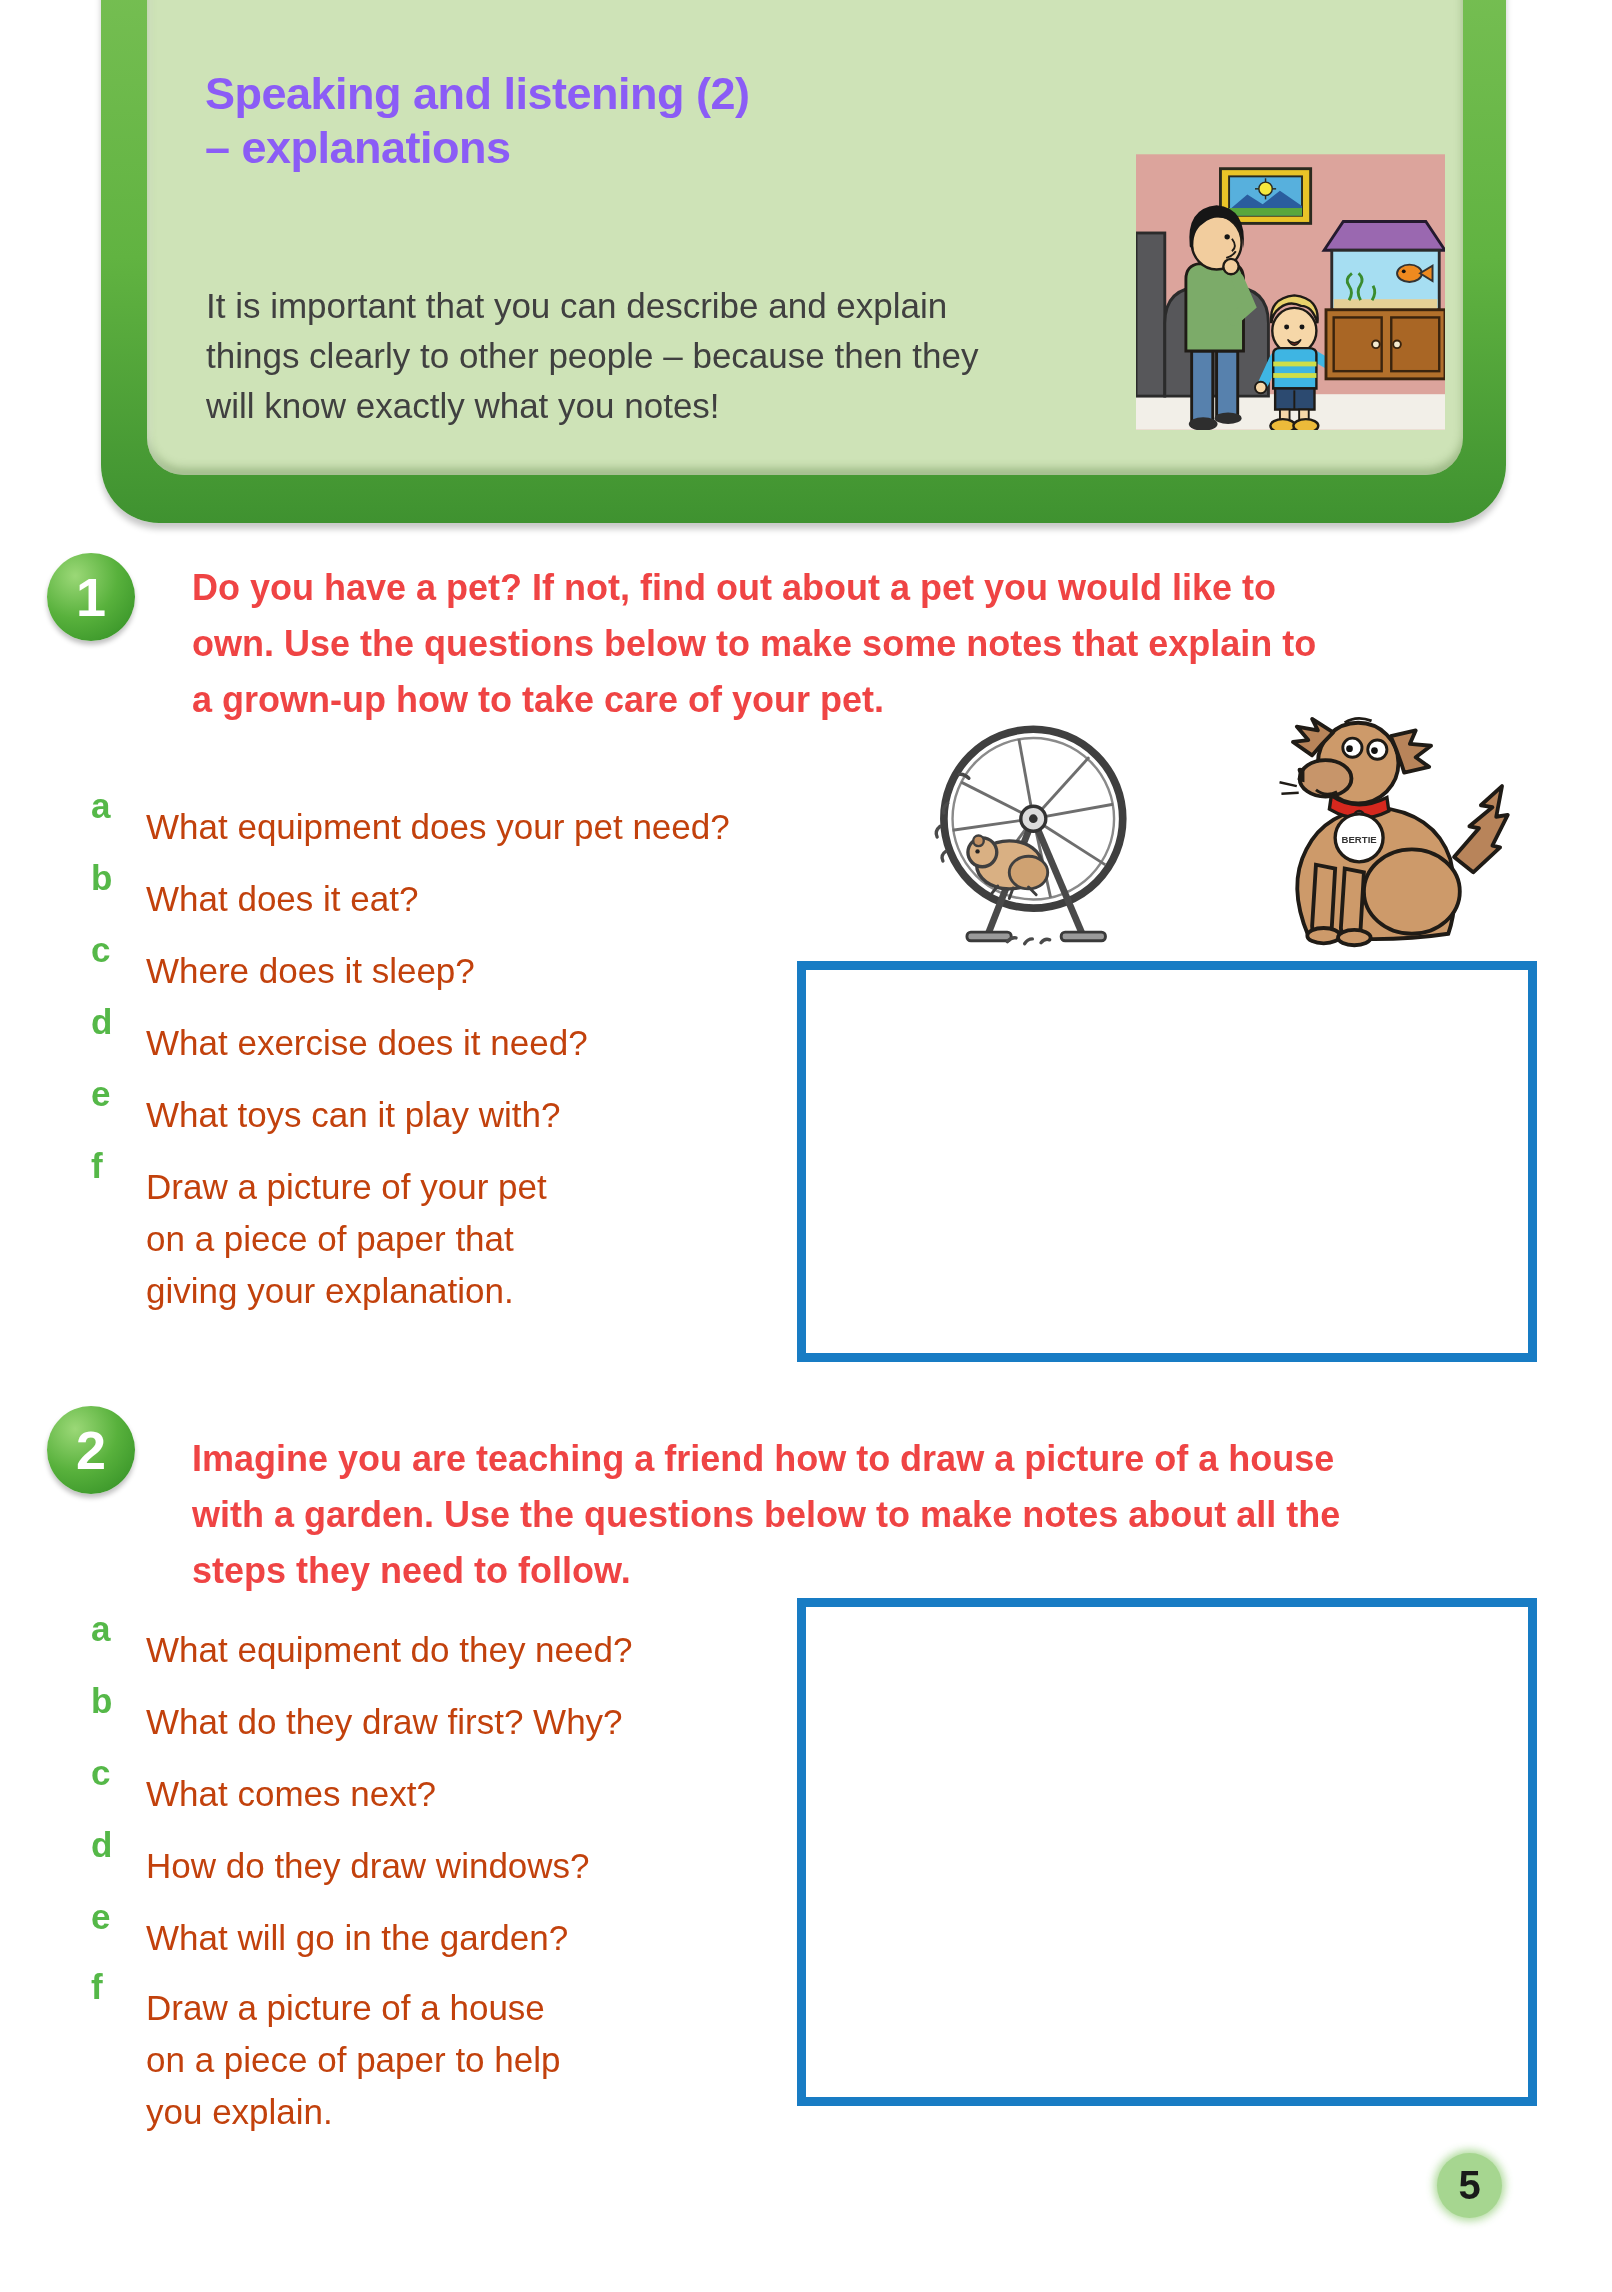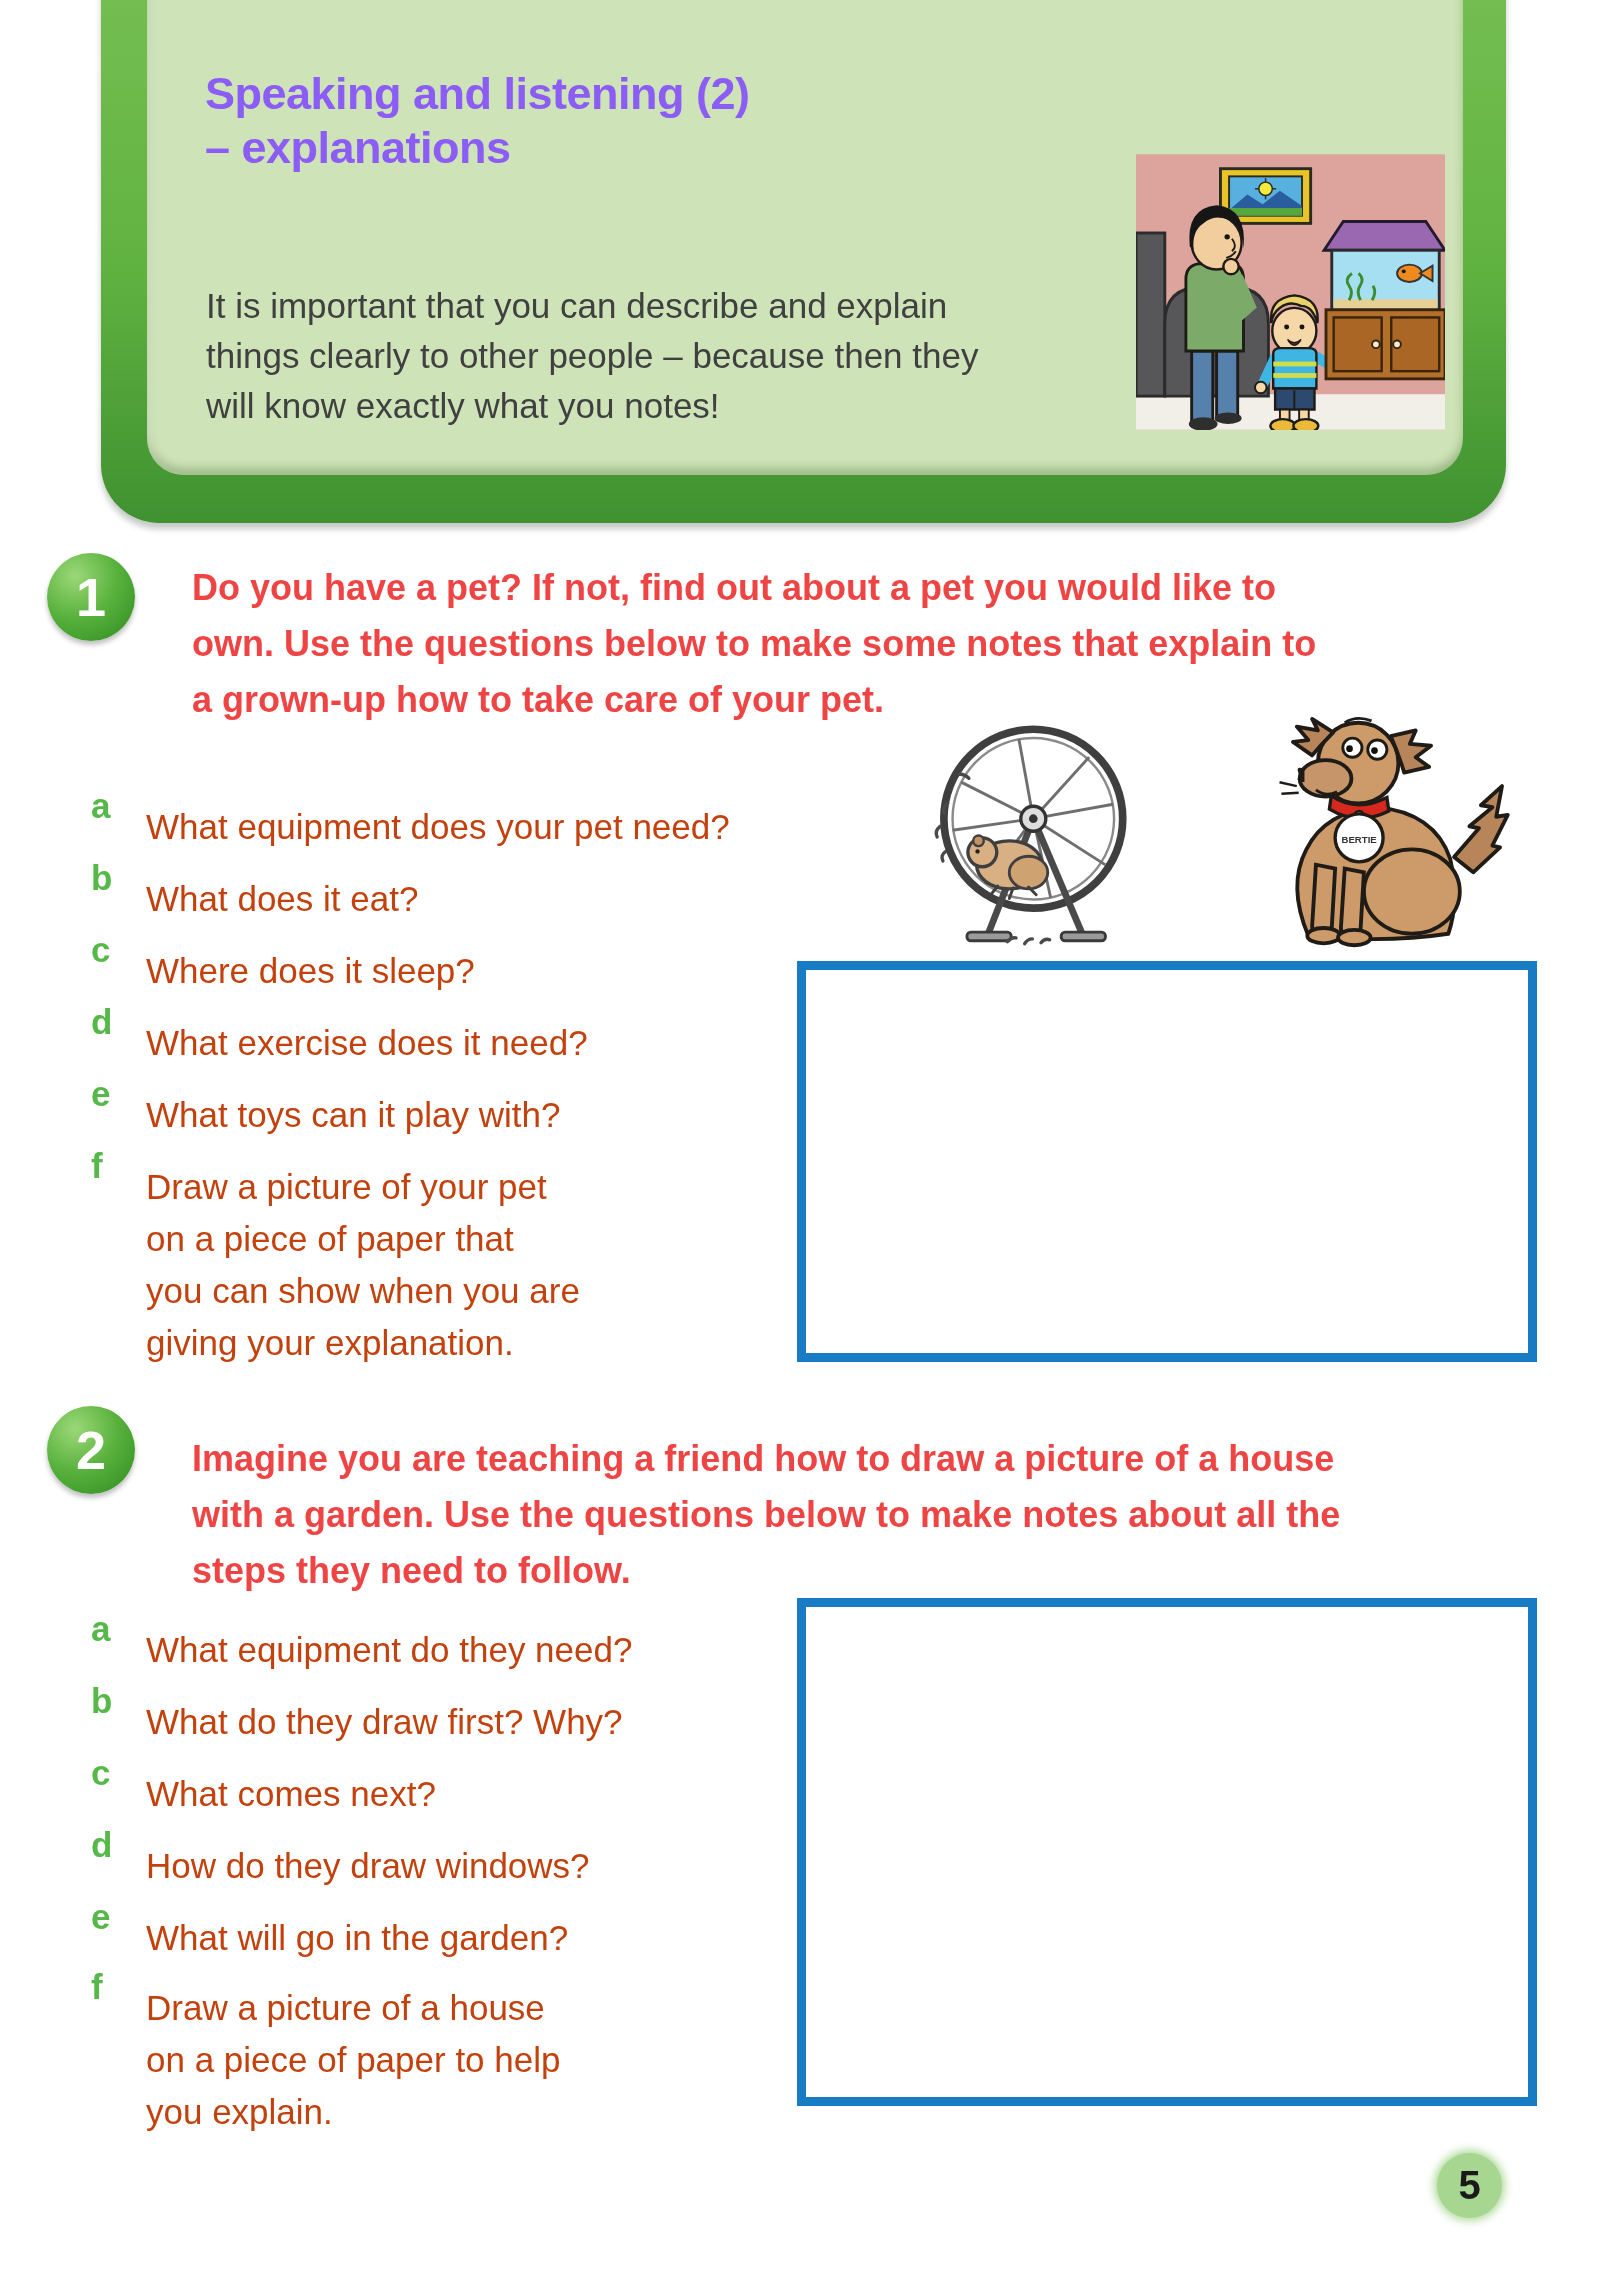--- a/index.html
+++ b/index.html
@@ -256,21 +256,20 @@
   </div>
   <div class="item" style="top:1074px;">
     <span class="letter">e</span>
     <span class="text">What toys can it play with?</span>
   </div>
   <div class="item" style="top:1146px;">
     <span class="letter">f</span>
     <span class="text">
       <div>Draw a picture of your pet</div>
       <div>on a piece of paper that</div>
-      <div>you can show when you are</div>
       <div>giving your explanation.</div>
     </span>
   </div>
 
   <div class="answer-box" style="left:797px;top:961px;width:740px;height:401px;"></div>
 
   <div class="num-badge" style="left:47px;top:1406px;">
     <span>2</span>
   </div>
 

